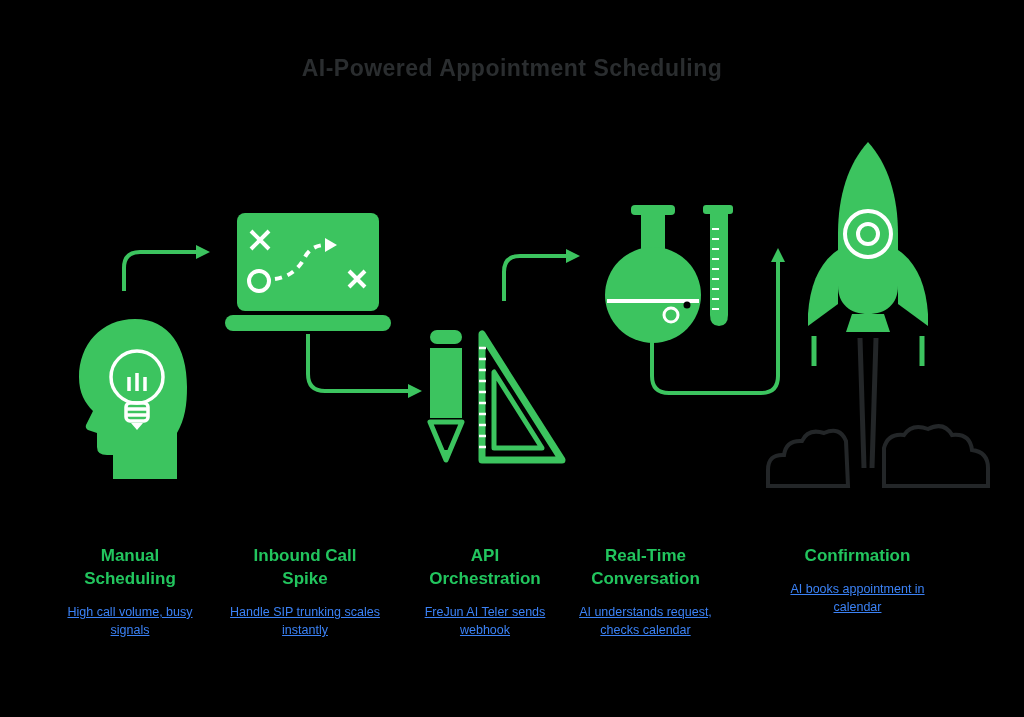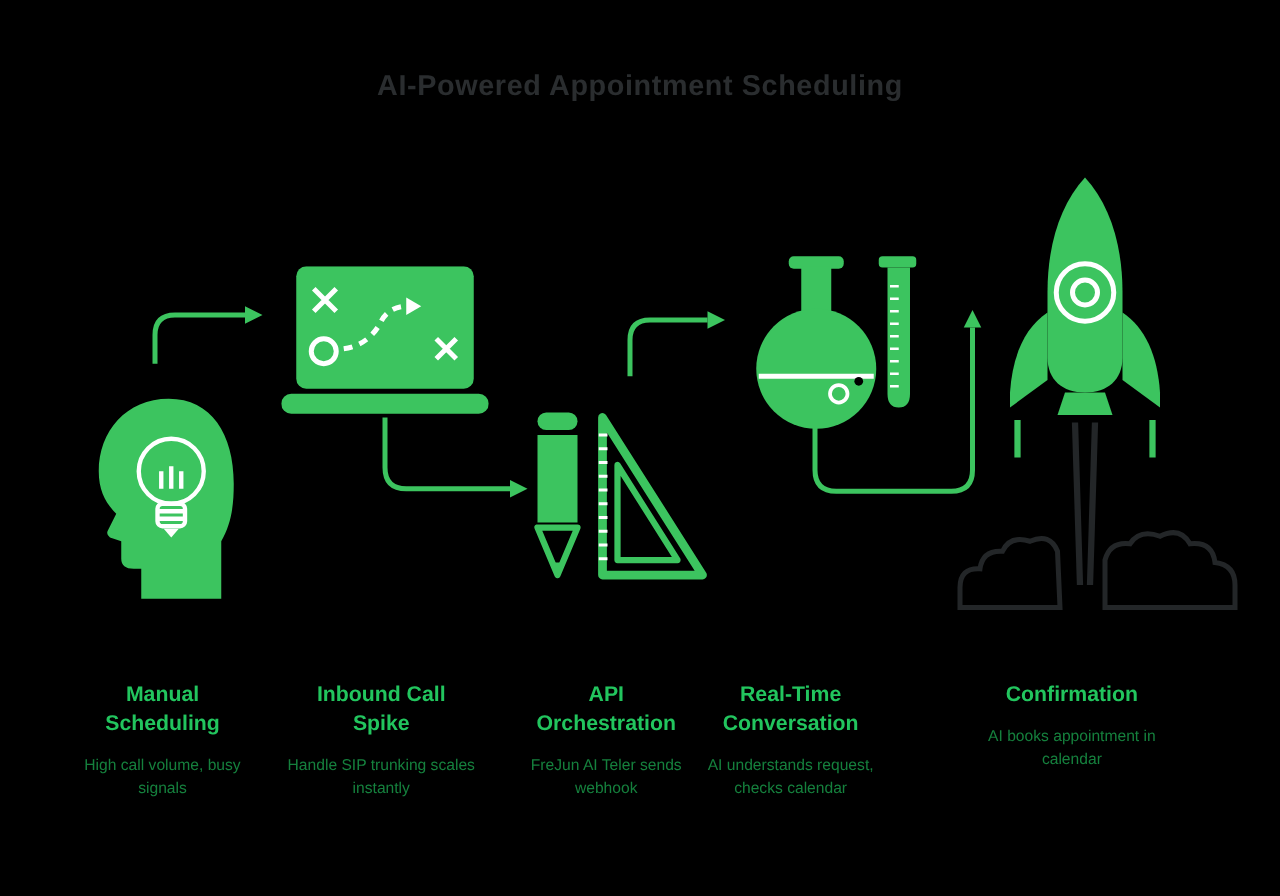--- a/index.html
+++ b/index.html
@@ -12,26 +12,26 @@
     font-size:23px;font-weight:bold;color:#2a2d2f;letter-spacing:.5px;margin:0;
   }
   .icon{position:absolute;}
   .arrows{position:absolute;left:0;top:0;width:1024px;height:717px;pointer-events:none;}
   .stage-text{position:absolute;top:545px;text-align:center;color:#26282a;}
   .stage-text h2{
     font-size:17px;font-weight:bold;line-height:1.35;margin:0 auto;max-width:130px;
     color:#22c55e;
   }
   .stage-text p{
-    font-size:12.5px;line-height:1.45;margin:12px auto 0;max-width:155px;color:#15803d;
+    font-size:12.5px;line-height:1.45;margin:12px auto 0;max-width:155px;color:#3b82f6;text-decoration:underline;
   }
   .st1{left:40px;width:180px;}
   .st2{left:215px;width:180px;}
   .st3{left:395px;width:180px;}
-  .st4{left:540px;width:185px;}
+  .st4{left:553px;width:185px;}
   .st5{left:765px;width:185px;}
 </style>
 </head>
 <body>
 
 <div class="canvas">
 
   <h1 class="title">AI-Powered Appointment Scheduling</h1>
 
   <svg class="arrows" viewBox="0 0 1024 717" aria-hidden="true">

